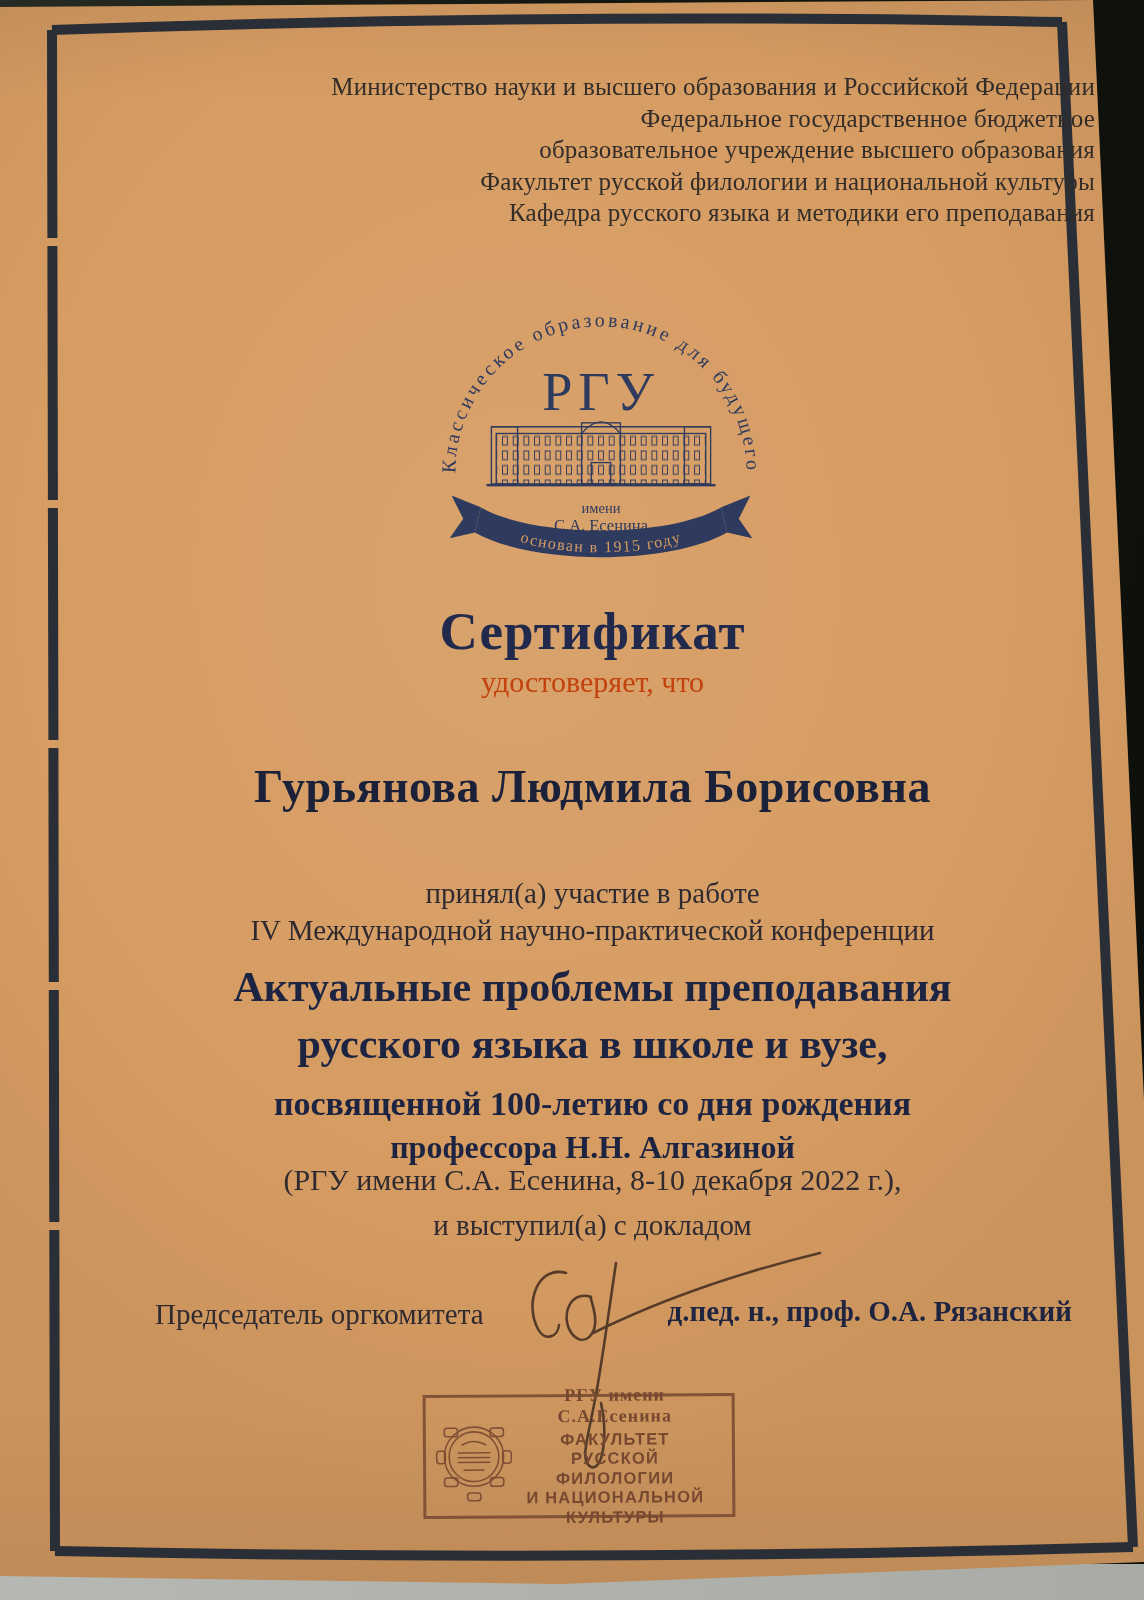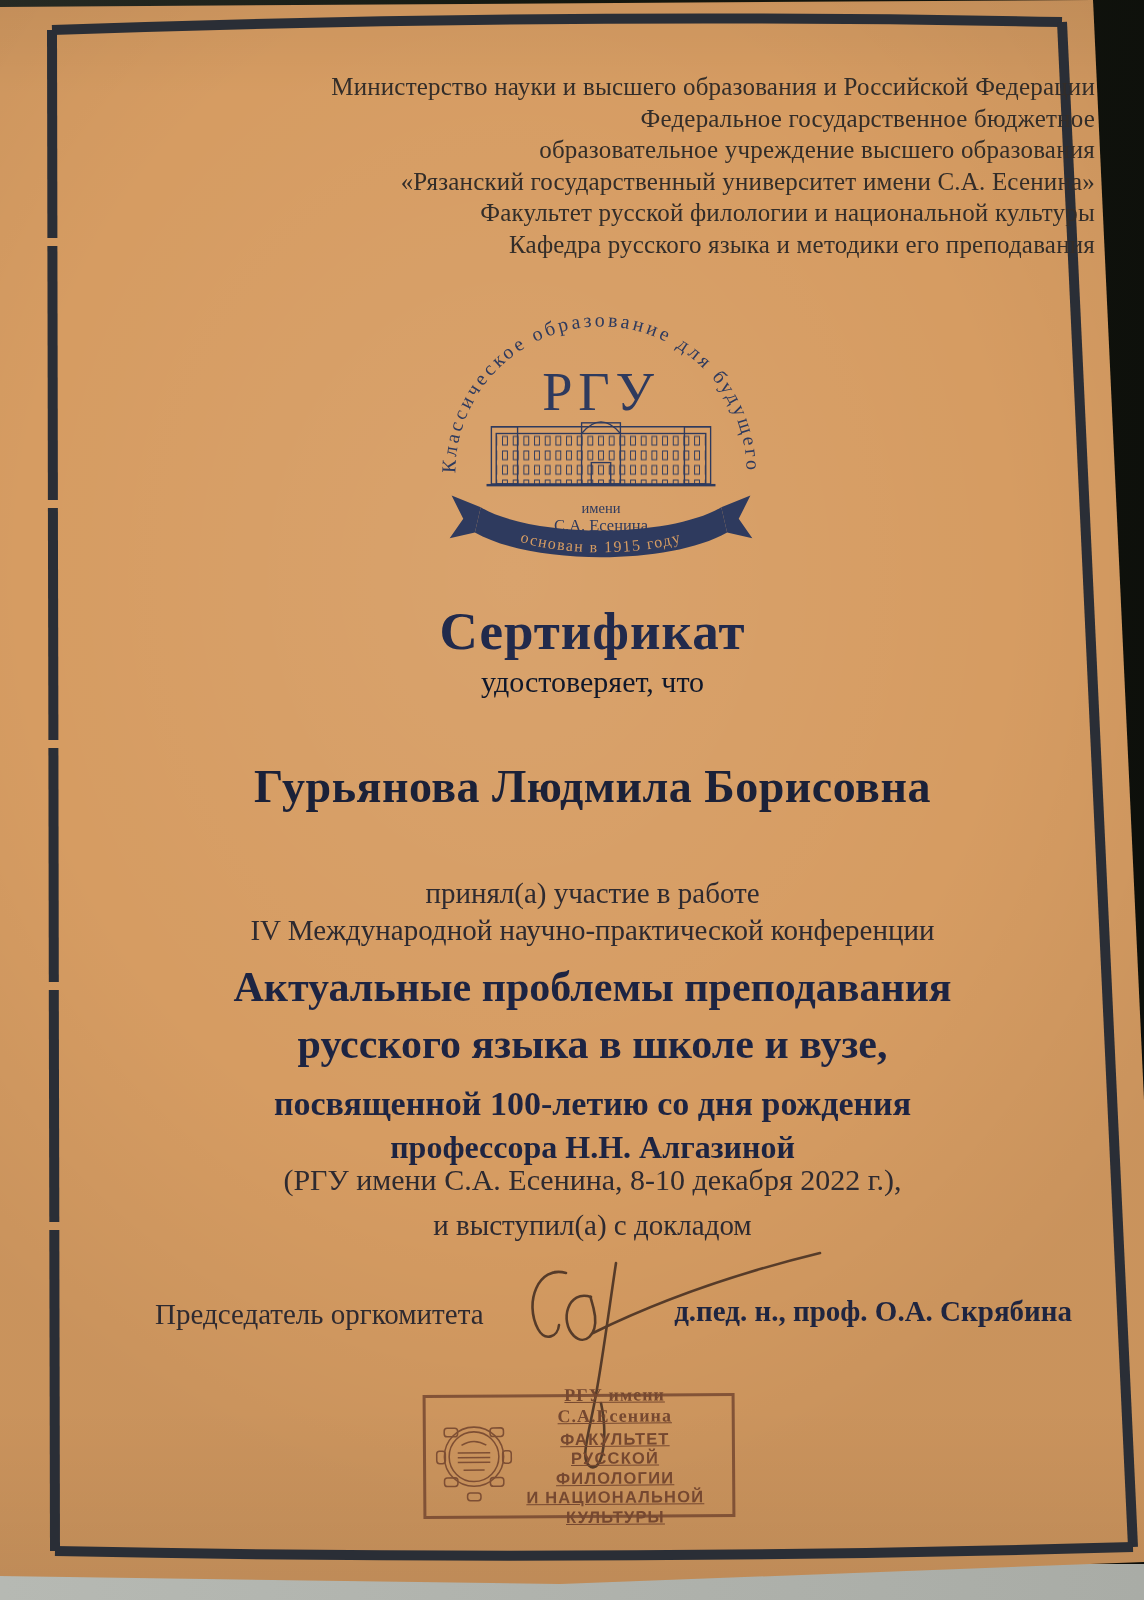--- a/index.html
+++ b/index.html
@@ -28,21 +28,21 @@
   }
   .frame-svg{position:absolute;left:0;top:0;z-index:3;}
   .content{
     position:absolute;left:90px;top:0;width:1005px;height:1600px;z-index:4;
   }
   .line{position:absolute;left:0;width:100%;text-align:center;white-space:nowrap;}
   .header-block{position:absolute;left:0;top:71px;width:100%;text-align:right;}
   .header-block p{margin:0;font-size:25px;line-height:31.5px;color:#332d29;letter-spacing:0.2px;}
   .logo-wrap{position:absolute;left:0;top:288px;width:100%;text-align:center;}
   .cert-title{font-family:"Liberation Serif",serif;font-weight:bold;font-size:53px;color:#212a4c;top:601px;letter-spacing:1px;}
-  .certifies{font-size:30px;color:#0f172a;top:665px;}
+  .certifies{font-size:30px;color:#c2410c;top:665px;}
   .recipient{font-weight:bold;font-size:46px;color:#1b2138;top:760px;letter-spacing:0.5px;}
   .body-reg{font-size:29px;color:#2e2a30;}
   .body-bold{font-weight:bold;color:#1d2442;margin-top:12px;}
   .t-participation{top:877px;}
   .t-series{top:914px;text-align:center;}
   .t-conf1{top:951px;font-size:42px;}
   .t-conf2{top:1008px;font-size:42px;}
   .t-ded1{top:1073px;font-size:34px;}
   .t-ded2{top:1117px;font-size:32px;}
   .t-venue{top:1163px;font-size:30px;}
@@ -51,21 +51,21 @@
   .sig-name{position:absolute;right:23px;top:1295px;font-size:29px;font-weight:bold;color:#1f2540;white-space:nowrap;}
   .sig-svg{position:absolute;left:408px;top:1233px;}
   .stamp{
     position:absolute;left:333px;top:1394px;width:312px;height:124px;
     border:3px solid rgba(118,72,48,0.85);
     display:flex;align-items:center;box-sizing:border-box;
     transform:rotate(-0.4deg);
     color:#764830;
   }
   .stamp-emblem{flex:0 0 96px;display:flex;justify-content:center;}
-  .stamp-text{flex:1;text-align:center;font-family:"Liberation Sans",sans-serif;padding-right:24px;text-decoration:underline;}
+  .stamp-text{flex:1;text-align:center;font-family:"Liberation Sans",sans-serif;padding-right:24px;}
   .stamp-l1{font-size:18px;letter-spacing:1px;margin-bottom:3px;font-family:"Liberation Serif",serif;font-weight:bold;}
   .stamp-lb{font-size:16.5px;font-weight:bold;letter-spacing:1.2px;line-height:19.5px;}
 </style>
 </head>
 <body>
 
 <div class="table-surface"></div>
 
 <div class="paper"></div>
 
@@ -84,21 +84,20 @@
     </g>
   </g>
 </svg>
 
 <div class="content">
 
   <div class="header-block">
     <p>Министерство науки и высшего образования и Российской Федерации</p>
     <p>Федеральное государственное бюджетное</p>
     <p>образовательное учреждение высшего образования</p>
-    <p>«Рязанский государственный университет имени С.А. Есенина»</p>
     <p>Факультет русской филологии и национальной культуры</p>
     <p>Кафедра русского языка и методики его преподавания</p>
   </div>
 
   <div class="logo-wrap">
     <svg width="330" height="291" viewBox="0 0 340 300" style="transform:translateX(8px);">
       <defs>
         <path id="arcPath" d="M 25 228 A 150 150 0 1 1 315 228"></path>
         <path id="ribbonTextPath" d="M 58 250 C 110 280 230 280 282 250"></path>
         <pattern id="winPat" width="11" height="15" patternUnits="userSpaceOnUse">
@@ -145,21 +144,21 @@
   <div class="line body-reg t-participation">принял(а) участие в работе</div>
   <div class="line body-reg t-series">IV Международной научно-практической конференции</div>
   <div class="line body-bold t-conf1">Актуальные проблемы преподавания</div>
   <div class="line body-bold t-conf2">русского языка в школе и вузе,</div>
   <div class="line body-bold t-ded1">посвященной 100-летию со дня рождения</div>
   <div class="line body-bold t-ded2">профессора Н.Н. Алгазиной</div>
   <div class="line body-reg t-venue">(РГУ имени С.А. Есенина, 8-10 декабря 2022 г.),</div>
   <div class="line body-reg t-report">и выступил(а) с докладом</div>
 
   <div class="sig-role">Председатель оргкомитета</div>
-  <div class="sig-name">д.пед. н., проф. О.А. Скрябина</div>
+  <div class="sig-name">д.пед. н., проф. О.А. Рязанский</div>
 
   <svg class="sig-svg" width="340" height="245" viewBox="0 0 340 245">
     <g stroke="#4c3425" stroke-width="2.6" fill="none" stroke-linecap="round" opacity="0.92">
       <path d="M 95 100 C 160 68, 240 40, 322 20"></path>
       <path d="M 68 40 C 40 32, 26 70, 40 96 C 47 109, 60 104, 61 92"></path>
       <path d="M 93 64 C 70 56, 61 88, 76 103 C 87 113, 99 102, 97 83 C 95 69, 91 62, 93 64"></path>
       <path d="M 118 30 C 112 70, 106 115, 100 150 C 92 200, 80 228, 93 234 C 105 238, 110 203, 103 170"></path>
     </g>
   </svg>
 

